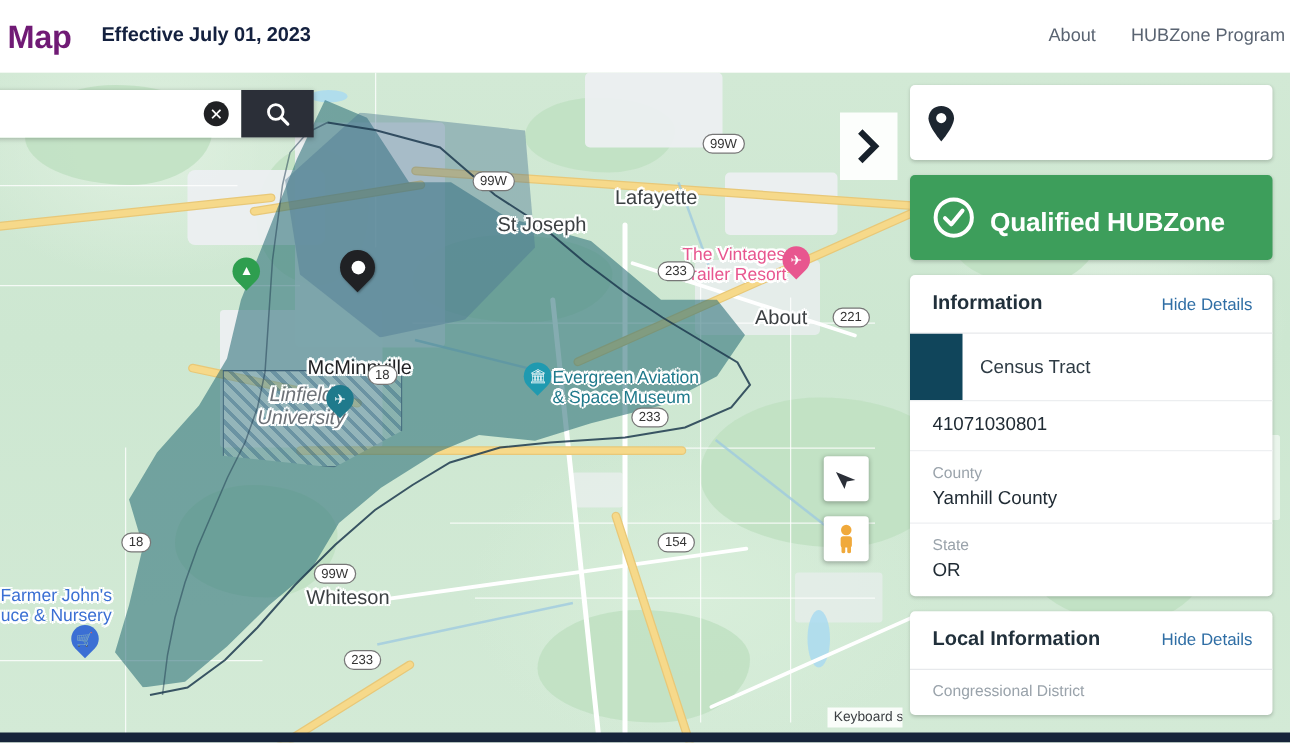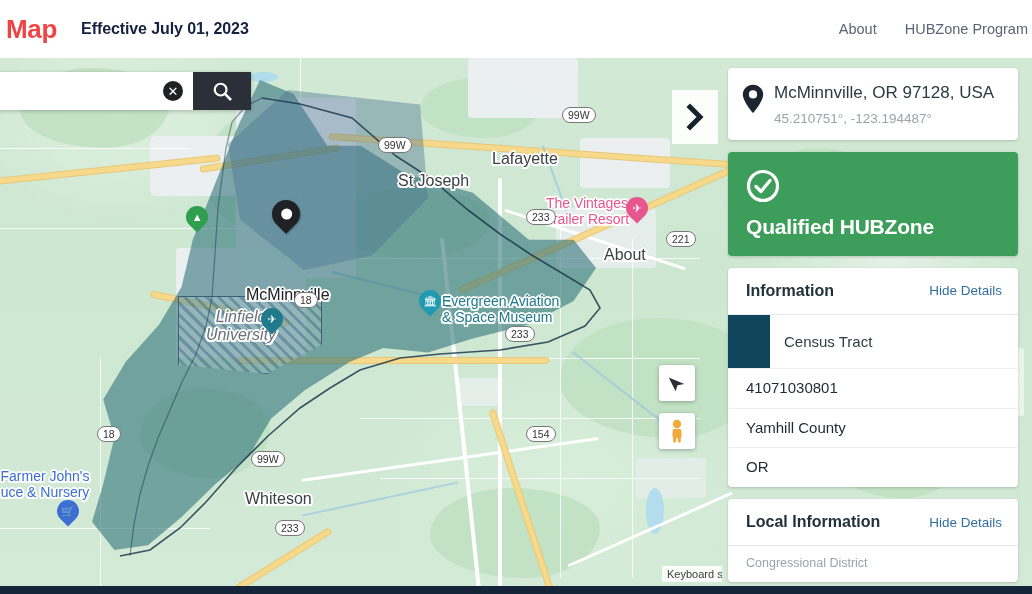--- a/index.html
+++ b/index.html
@@ -12,21 +12,21 @@
   #app { position: relative; width: 1032px; height: 594px; overflow: hidden; }
 
   
   .header {
     position: absolute; top: 0; left: 0; width: 1032px; height: 58px;
     background: #ffffff;
     display: flex; align-items: center;
     z-index: 60;
   }
   .brand-title {
-    font-size: 26px; font-weight: bold; color: #ef4444;
+    font-size: 26px; font-weight: bold; color: #701a75;
     margin-left: 6px; letter-spacing: -0.3px;
   }
   .effective-date {
     font-size: 16px; font-weight: bold; color: #14213f;
     margin-left: 24px; letter-spacing: -0.1px;
   }
   .header-nav {
     margin-left: auto; display: flex; align-items: flex-start; gap: 28px;
     padding-right: 4px;
   }
@@ -194,24 +194,23 @@
     flex: 0 0 auto; width: 22px; height: 30px; margin-top: 2px;
   }
   .loc-text .loc-name {
     font-size: 17px; color: #2b3a42; line-height: 1.35;
   }
   .loc-text .loc-coords {
     font-size: 13.5px; color: #9aa3ab; margin-top: 6px;
   }
 
   .status-banner {
-    display: flex; align-items: flex-start; gap: 12px;
+    display: flex; align-items: flex-end; gap: 12px;
     padding: 17px 18px; border-radius: 4px; margin-bottom: 12px;
     box-shadow: 0 1px 3px rgba(0,0,0,.18);
-    flex-direction: column;
   }
   .status-banner .st-label {
     font-size: 21px; font-weight: bold; color: #fff; letter-spacing: -0.2px;
   }
 
   .card-head {
     display: flex; align-items: center; justify-content: space-between;
     padding: 14px 16px 14px 18px;
     border-bottom: 1px solid #e7e9ec;
   }
@@ -335,31 +334,31 @@
         <div>&amp; Space Museum</div>
       </div>
       <div class="mlabel poi-pink" style="left:532px; top:137px; width:110px;">
         <div>The Vintages</div>
         <div>Trailer Resort</div>
       </div>
       <div class="mlabel poi-blue" style="left:-10px; top:410px; width:110px;">
         <div>Farmer John's</div>
         <div>uce &amp; Nursery</div>
       </div>
-      <div class="mlabel big" style="left:245px; top:412px;margin-top:20px;">Whiteson</div>
+      <div class="mlabel big" style="left:245px; top:412px;">Whiteson</div>
 
       <div class="shield" style="left:562px; top:49px;">99W</div>
       <div class="shield" style="left:378px; top:79px;">99W</div>
       <div class="shield" style="left:251px; top:393px;">99W</div>
       <div class="shield" style="left:294px; top:234px;">18</div>
       <div class="shield" style="left:97px; top:368px;">18</div>
       <div class="shield" style="left:526px; top:151px;">233</div>
       <div class="shield" style="left:505px; top:268px;">233</div>
       <div class="shield" style="left:275px; top:462px;">233</div>
-      <div class="shield" style="left:666px; top:173px;">221</div>
+      <div class="shield" style="left:666px; top:188px;">221</div>
       <div class="shield" style="left:526px; top:368px;">154</div>
       <div class="shield" style="left:880px; top:170px; opacity:.32;">19</div>
 
       <div class="poi-pin" style="left:186px; top:148px;">
         <div class="body" style="background:#2e9e4f;">
             <span>▲</span>
           </div>
       </div>
       <div class="poi-pin" style="left:419px; top:232px;">
         <div class="body" style="background:#1f9ab0;">
@@ -430,24 +429,20 @@
 
   <div class="side-panel">
 
     <div class="card loc-card">
       <div class="loc-pin">
         <svg width="22" height="30" viewBox="0 0 22 30">
           <path d="M11 0.8 C5.2 0.8 0.8 5.2 0.8 10.6 C0.8 17.5 11 29.2 11 29.2 C11 29.2 21.2 17.5 21.2 10.6 C21.2 5.2 16.8 0.8 11 0.8 Z" fill="#1d2630"></path>
           <circle cx="11" cy="10.4" r="4.1" fill="#ffffff"></circle>
         </svg>
       </div>
-      <div class="loc-text">
-        <div class="loc-name">McMinnville, OR 97128, USA</div>
-        <div class="loc-coords">45.210751°, -123.194487°</div>
-      </div>
     </div>
 
     <div class="status-banner" style="background:#3d9e5b;">
       <svg width="34" height="34" viewBox="0 0 34 34">
         <circle cx="17" cy="17" r="14.5" fill="none" stroke="#ffffff" stroke-width="3.2"></circle>
         <polyline points="10,17.5 15,22.5 24,11.5" fill="none" stroke="#ffffff" stroke-width="3.2" stroke-linecap="round" stroke-linejoin="round"></polyline>
       </svg>
       <div class="st-label">Qualified HUBZone</div>
     </div>
 
@@ -457,23 +452,25 @@
         <div class="ch-action">Hide Details</div>
       </div>
       <div class="desig-row">
         <div class="desig-swatch" style="background:#10455b;"></div>
         <div class="desig-name">Census Tract</div>
       </div>
       <div class="kv">
         <div class="v">41071030801</div>
       </div>
       <div class="kv">
+        <div class="k">County</div>
         <div class="v">Yamhill County</div>
       </div>
       <div class="kv">
+        <div class="k">State</div>
         <div class="v">OR</div>
       </div>
     </div>
 
     <div class="card">
       <div class="card-head">
         <div class="ch-title">Local Information</div>
         <div class="ch-action">Hide Details</div>
       </div>
       <div class="kv">

